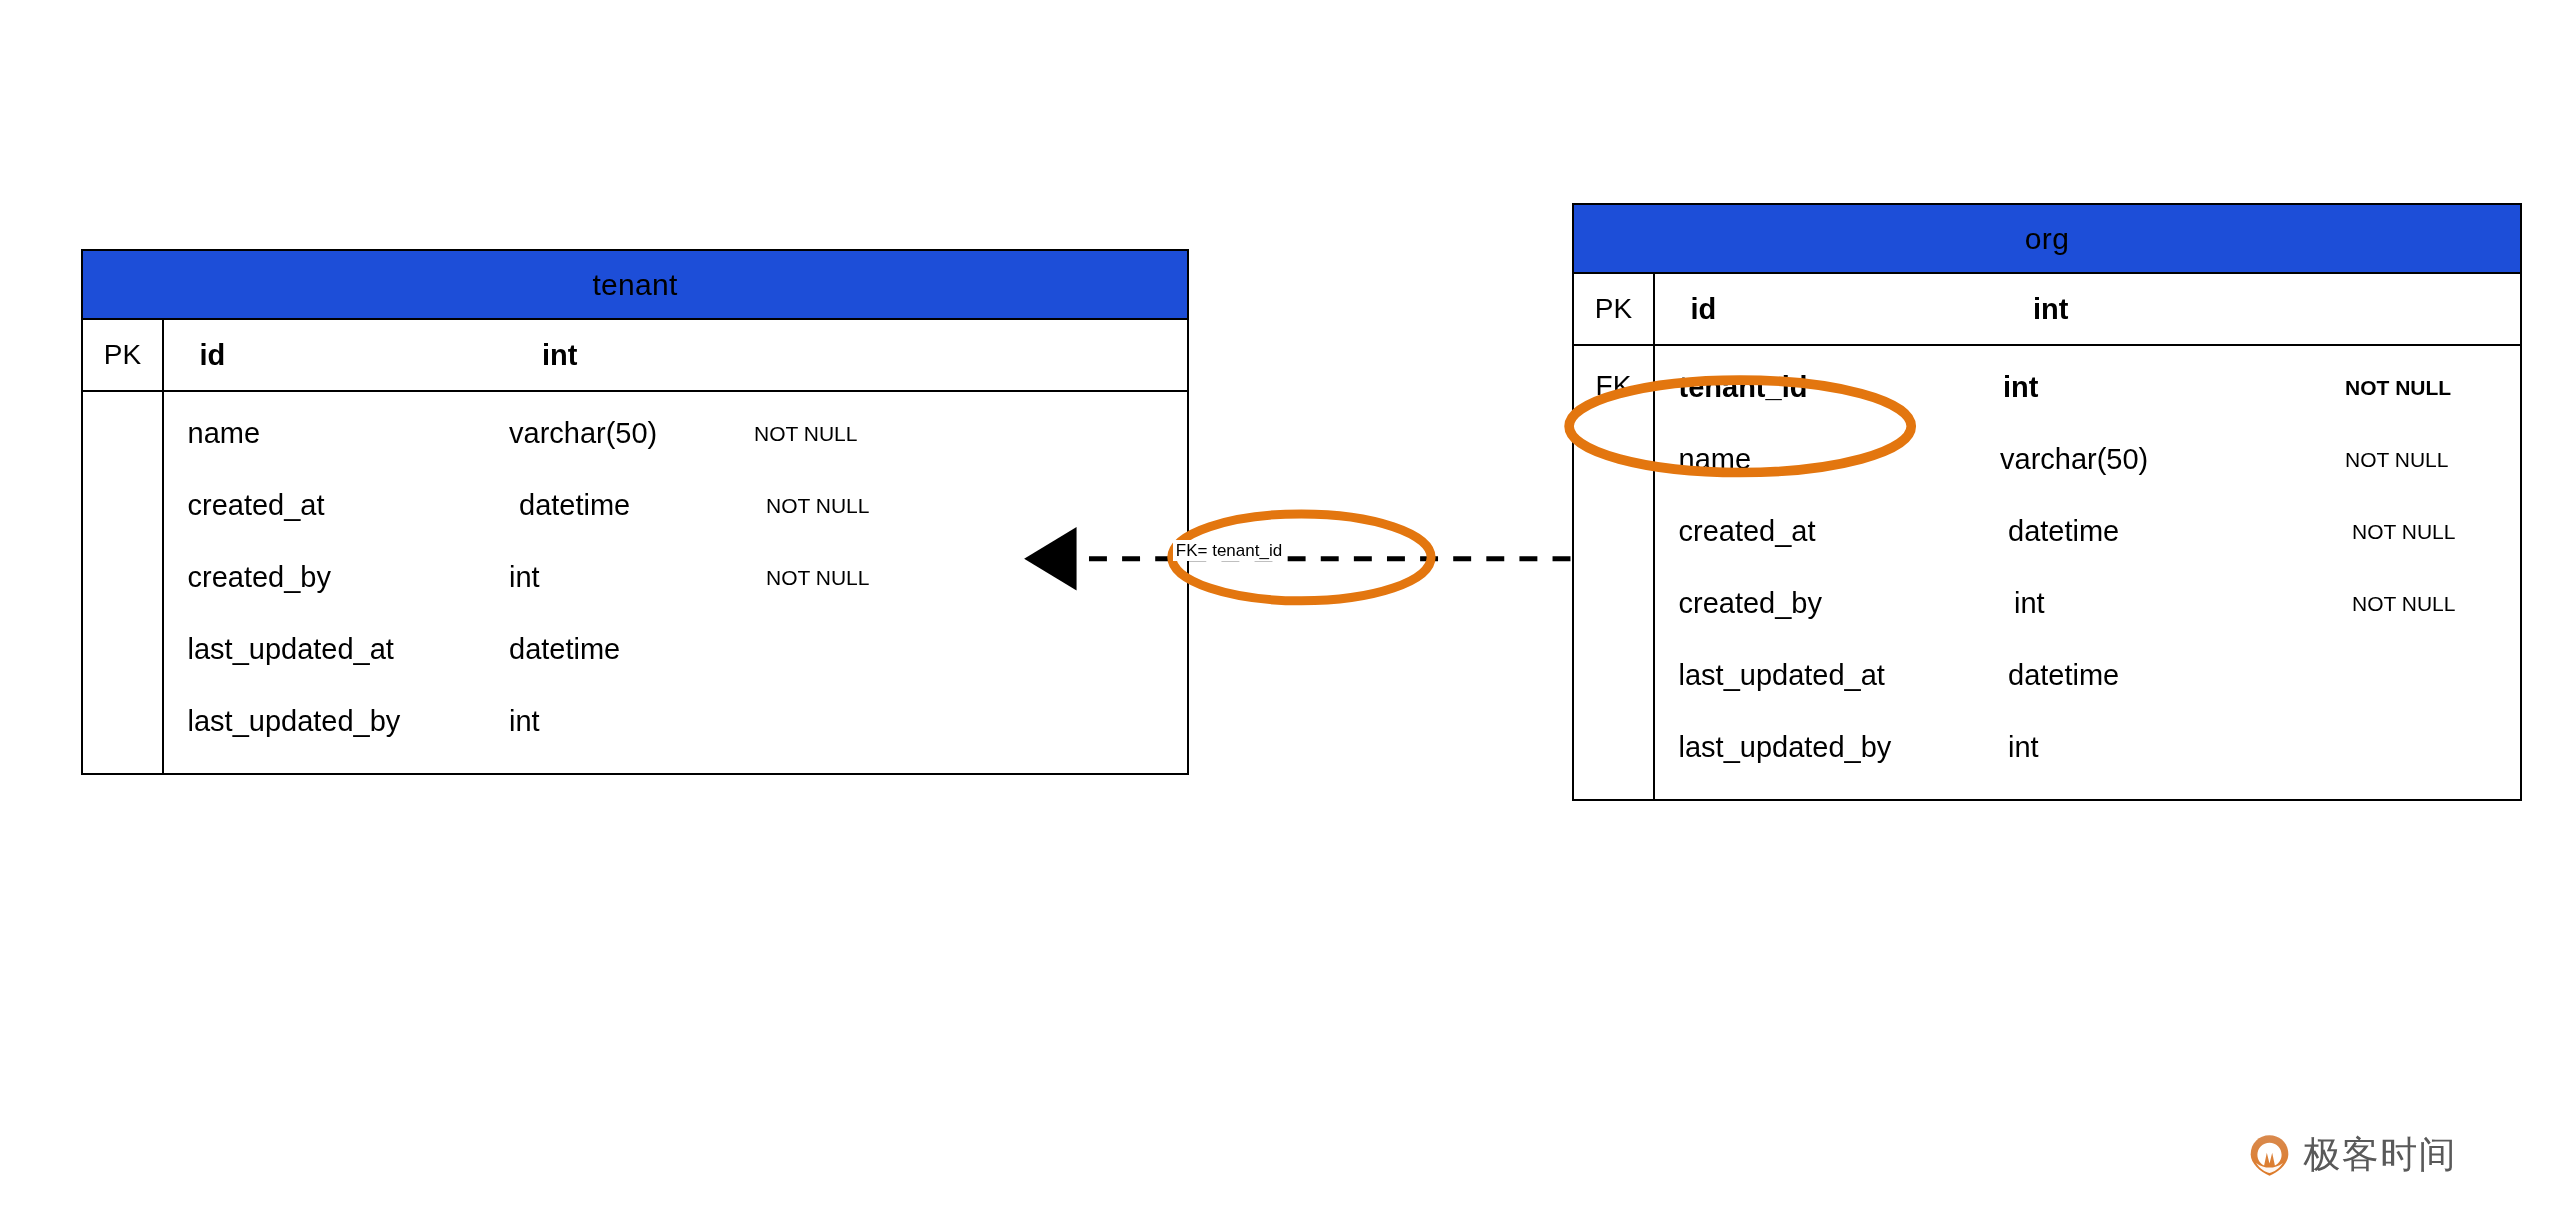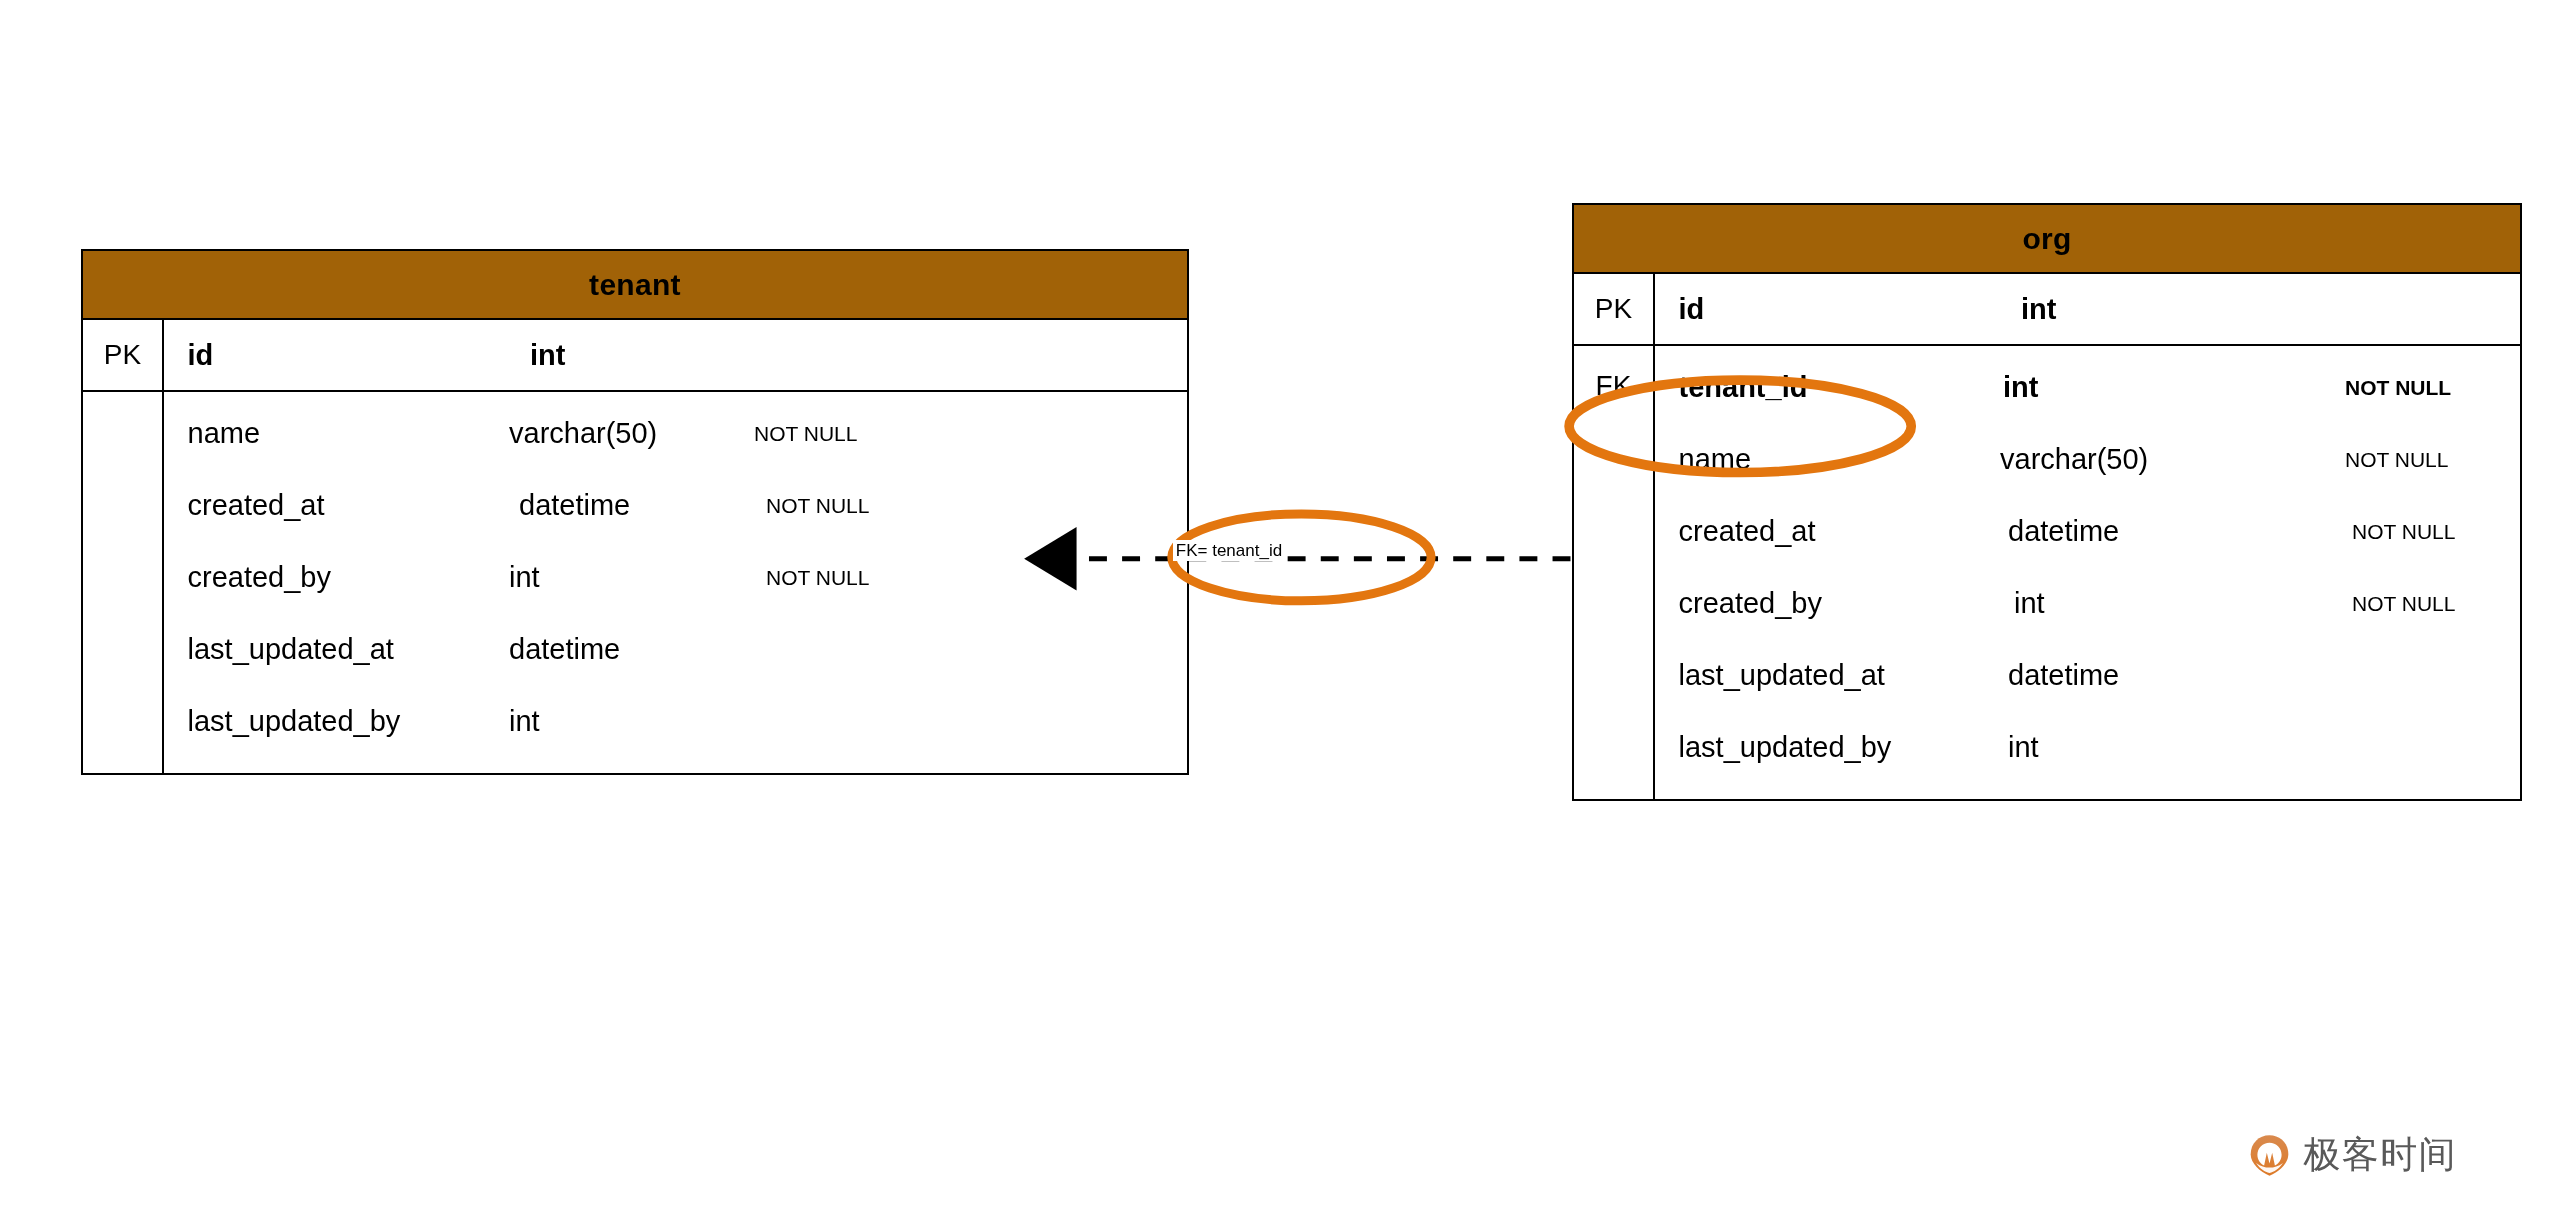--- a/index.html
+++ b/index.html
@@ -25,27 +25,27 @@
   .entity {
     position: absolute;
     box-sizing: border-box;
     border: 2.8px solid #000000;
     background: #ffffff;
   }
 
   .entity-title {
     box-sizing: border-box;
     height: 69px;
-    background: #a16207;
+    background: #1d4ed8;
     border-bottom: 2.8px solid #000000;
     display: flex;
     align-items: center;
     justify-content: center;
     font-size: 30px;
-    font-weight: bold;
+    font-weight: normal;
     letter-spacing: 0.3px;
   }
 
   .entity-pk-row {
     box-sizing: border-box;
     display: flex;
     height: 72px;
     border-bottom: 2.8px solid #000000;
   }
 
@@ -58,20 +58,21 @@
     justify-content: center;
     font-size: 28px;
     border-right: 2.1px solid #000000;
   }
 
   .field-cell {
     box-sizing: border-box;
     flex: 1 1 auto;
     position: relative;
     display: block;
+    padding-left: 12px;
   }
 
   .attr-row {
     position: relative;
     height: 72px;
     display: flex;
     align-items: center;
   }
 
   .col-name {

